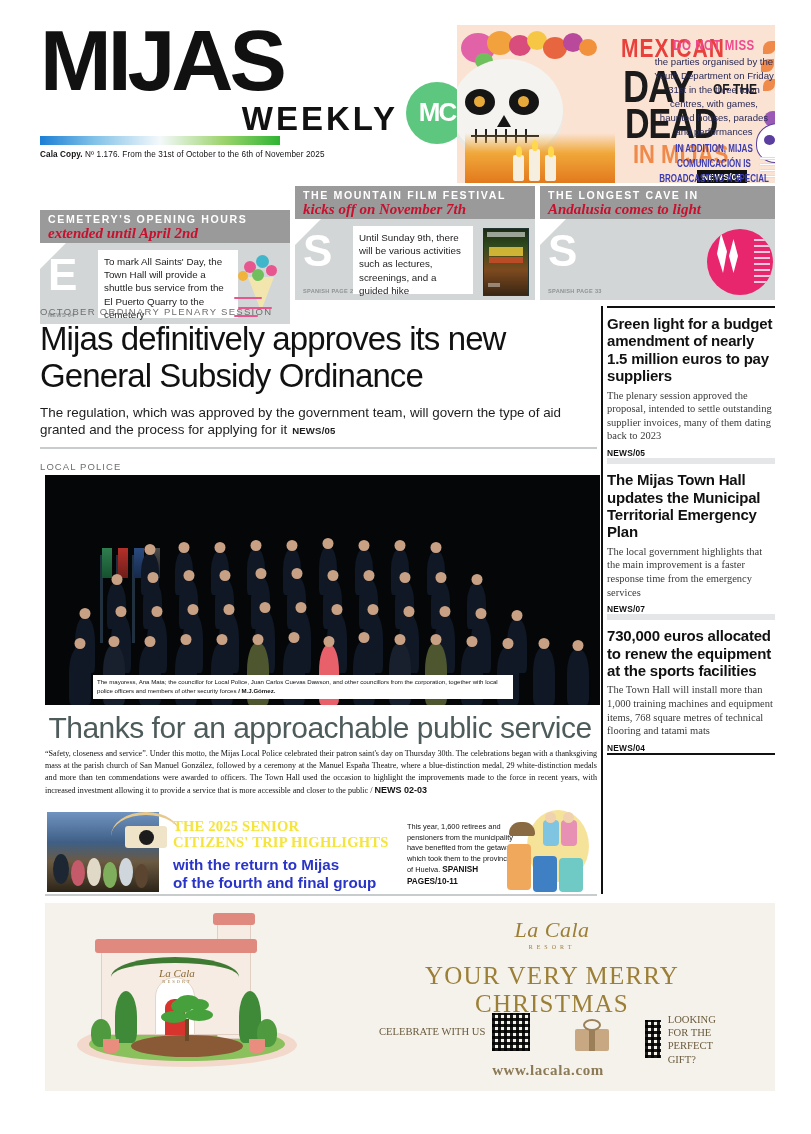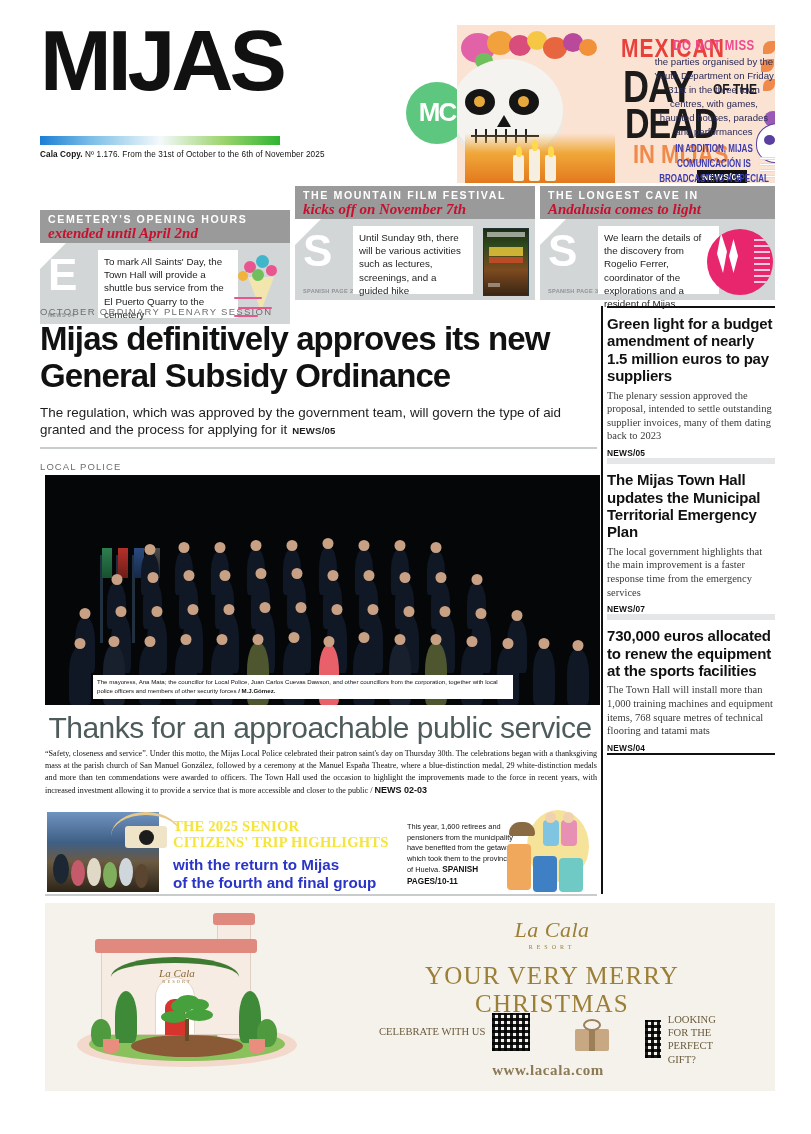--- a/index.html
+++ b/index.html
@@ -144,21 +144,21 @@
   
   .cave { position:absolute; right:0px; top:4px; width:66px; height:66px; border-radius:50%;
           background:#e8266d; overflow:hidden; }
   .cave .k { position:absolute; background:#fff; }
   .cave .lines { position:absolute; right:3px; top:10px; width:20px; height:46px; }
   .cave .lines i { position:absolute; right:0; width:16px; height:1.5px; background:rgba(255,255,255,.75); }
 
   
   .lead { position:absolute; left:40px; top:306px; width:557px; }
   .kicker { font-size:9.5px; letter-spacing:1.3px; color:#6e6e6e; padding-bottom:4px; }
-  .lead-hl { font-weight:700; font-size:33px; line-height:1.12; letter-spacing:-0.9px; color:#111; }
+  .lead-hl { font-weight:400; font-size:33px; line-height:1.12; letter-spacing:-0.9px; color:#111; }
   .lead-dek { margin-top:9px; font-size:13.4px; line-height:1.27; color:#1d1d1d; }
   .lead-dek .ref { font-weight:700; font-size:9.6px; letter-spacing:0.2px; margin-left:5px; }
   .rule { border-top:2px solid #c9cccd; margin-top:9px; }
 
   
   .lp-kicker { position:absolute; left:40px; top:461px; font-size:9.5px; letter-spacing:1.1px; color:#6e6e6e; }
   .photo {
     position:absolute; left:45px; top:475px; width:555px; height:230px;
     background:#050608; overflow:hidden;
   }
@@ -282,20 +282,21 @@
             font-family:"Liberation Serif", serif; font-size:15px; color:#8b7a55; letter-spacing:0.6px;font-weight:bold; }
 </style>
 </head>
 <body>
 
 <div class="page">
 
   <div class="masthead">
     <div class="mast-title">MIJAS</div>
     <div class="mast-row2">
+      <div class="mast-weekly">WEEKLY</div>
       <div class="mc-logo">
         <span>MC</span>
       </div>
     </div>
     <div class="mast-bar"></div>
     <div class="mast-meta">
       <b>Cala Copy.</b>
       <span>Nº 1.176. From the 31st of October to the 6th of November 2025</span>
     </div>
   </div>
@@ -415,21 +416,20 @@
 
     <div class="teaser t3">
       <div class="t-hdr">
         <div class="k">THE LONGEST CAVE IN</div>
         <div class="s">Andalusia comes to light</div>
       </div>
       <div class="t-body">
         <div class="t-letter">S</div>
         <div class="t-ref">SPANISH
 PAGE 33</div>
-        <div class="t-card">We learn the details of the discovery from Rogelio Ferrer, coordinator of the explorations and a resident of Mijas</div>
         <div class="t-deco">
           <div class="cave">
             <span class="k" style="left:10px;top:4px;width:10px;height:40px;clip-path:polygon(40% 0,100% 46%,60% 100%,0 52%);"></span>
             <span class="k" style="left:22px;top:10px;width:9px;height:34px;clip-path:polygon(50% 0,100% 50%,50% 100%,0 50%);"></span>
             <div class="lines">
               <i style="top:0;"></i>
                 <i style="top:6px;"></i>
                 <i style="top:12px;"></i>
                 <i style="top:18px;"></i>
               <i style="top:24px;"></i>

